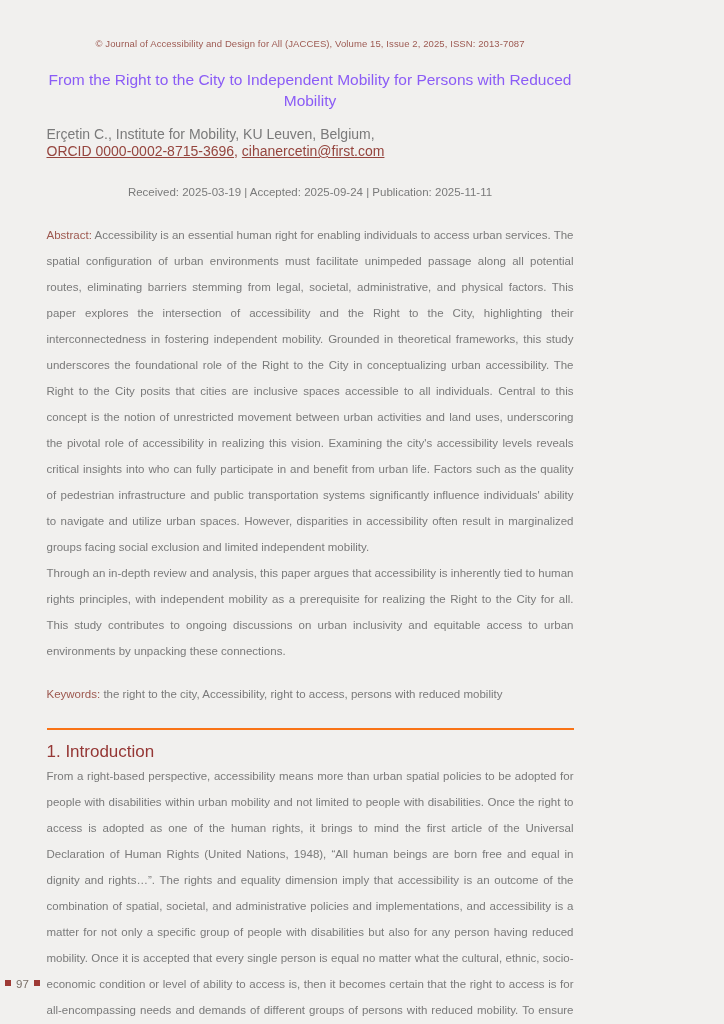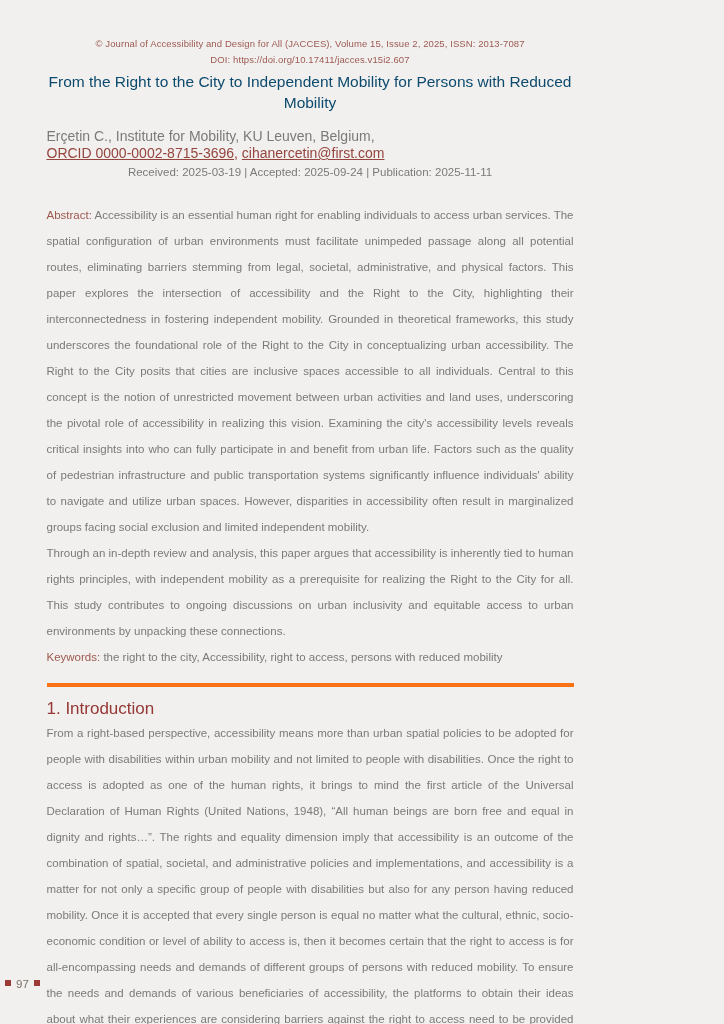--- a/index.html
+++ b/index.html
@@ -33,66 +33,67 @@
   
   .paper-title {
     margin-top: 50px;
     text-align: center;
     font-size: 20px;
     line-height: 26px;
     font-weight: 400;
     color: #595959;
   }
   .paper-subtitle {
-    margin-top: 3px;
+    margin-top: 17px;
     text-align: center;
     font-size: 15.5px;
     line-height: 21px;
     font-weight: 400;
-    color: #0c4a6e;
+    color: #8b5cf6;
   }
   
   .author-block {
     margin-top: 15px;
     font-size: 14px;
     line-height: 17px;
     color: #7a7a7a;
   }
   .link {
     color: #95453e;
     text-decoration: underline;
     cursor: pointer;
   }
   .link-sep {
     color: #95453e;
     text-decoration: none;
   }
   .dates-line {
-    margin-top: 2px;
+    margin-top: 24px;
     text-align: center;
     font-size: 11.5px;
     line-height: 17px;
     color: #7a7a7a;
   }
   
   .body-text {
     font-size: 11.5px;
     line-height: 26px;
     text-align: justify;
     color: #7a7a7a;
   }
   .abstract-block {
     margin-top: 21px;
   }
   .inline-label {
     color: #9d584f;
   }
   .keywords-block {
-    padding-bottom: 13px;
-    border-bottom: 4px solid #f97316;
+    margin-top: 17px;
+    padding-bottom: 21px;
+    border-bottom: 2px solid #f97316;
   }
   
   .section-heading {
     margin-top: 11px;
     font-size: 17px;
     line-height: 22px;
     font-weight: 400;
     color: #953735;
   }
   .intro-para {
@@ -120,21 +121,20 @@
     vertical-align: middle;
   }
 </style>
 </head>
 <body>
 
 <div class="page">
 
   <div class="journal-header">
     <div>© Journal of Accessibility and Design for All (JACCES), Volume 15, Issue 2, 2025, ISSN: 2013-7087</div>
-    <div>DOI: https://doi.org/10.17411/jacces.v15i2.607</div>
   </div>
 
   <div class="content">
 
     <div class="paper-subtitle">From the Right to the City to Independent Mobility for Persons with Reduced Mobility</div>
 
     <div class="author-block">
       <div>Erçetin C., Institute for Mobility, KU Leuven, Belgium,</div>
       <div><span class="link">ORCID 0000-0002-8715-3696</span><span class="link-sep">,</span> <span class="link">cihanercetin@first.com</span></div>
     </div>

